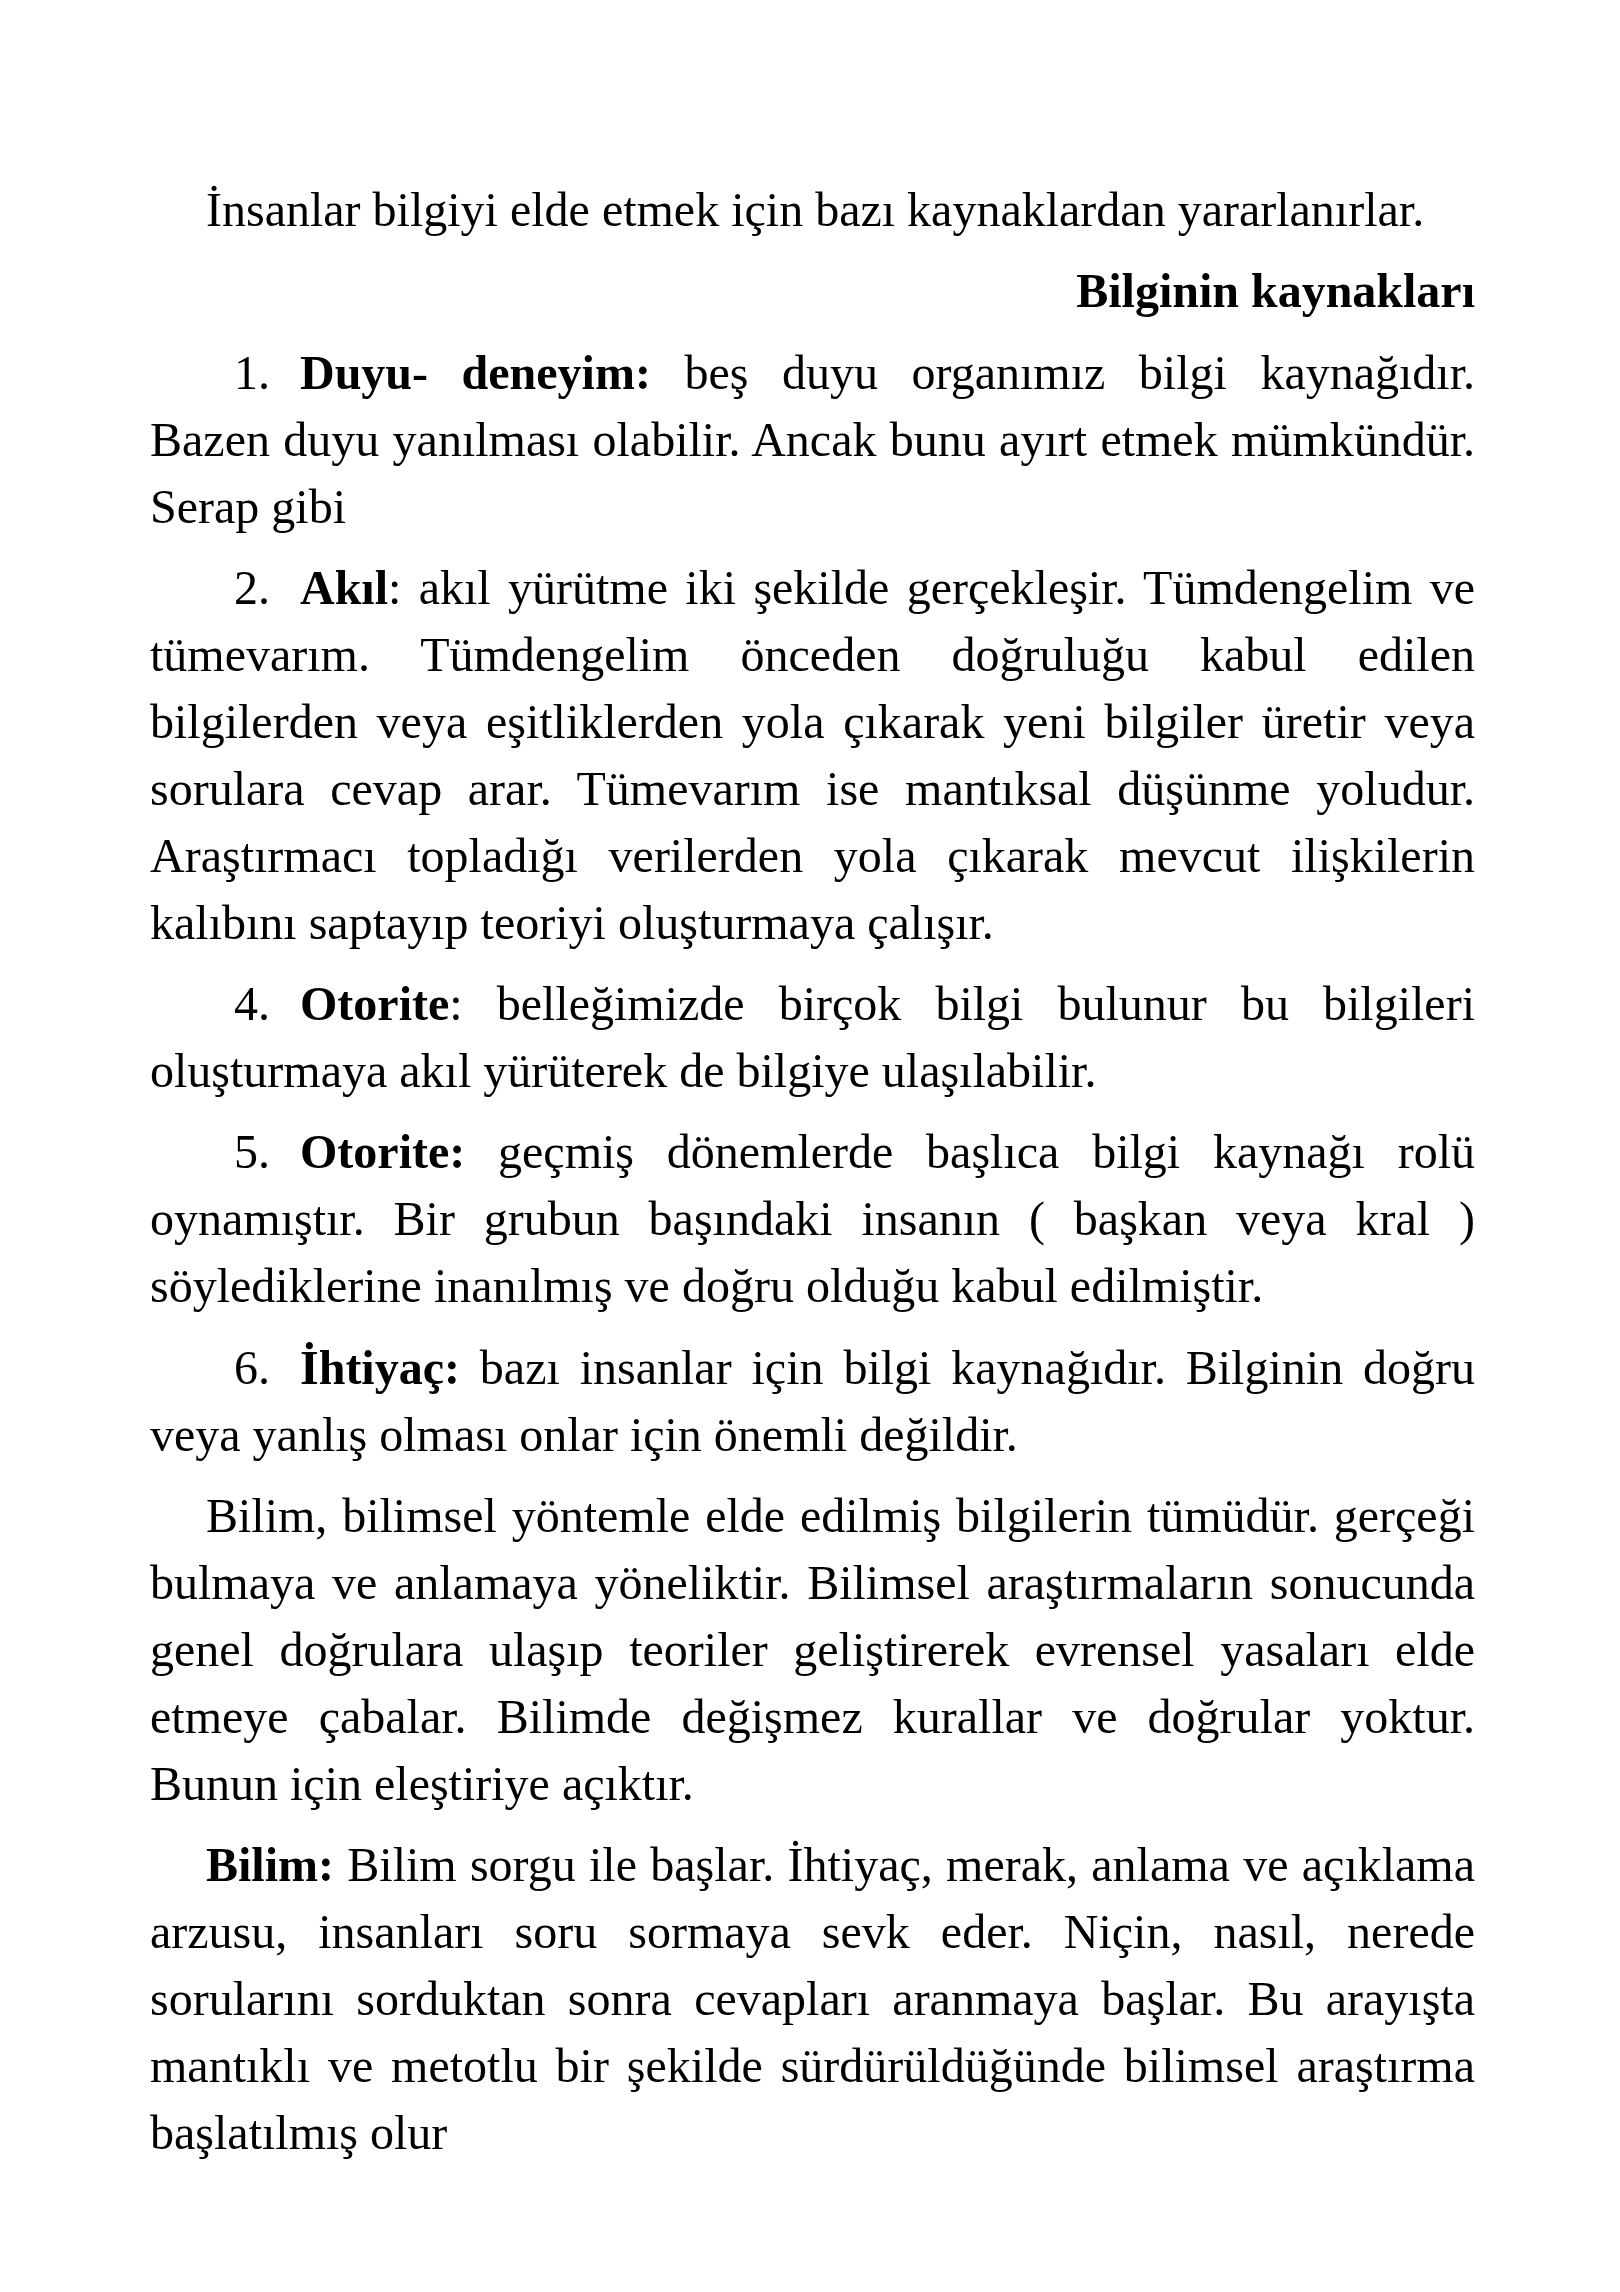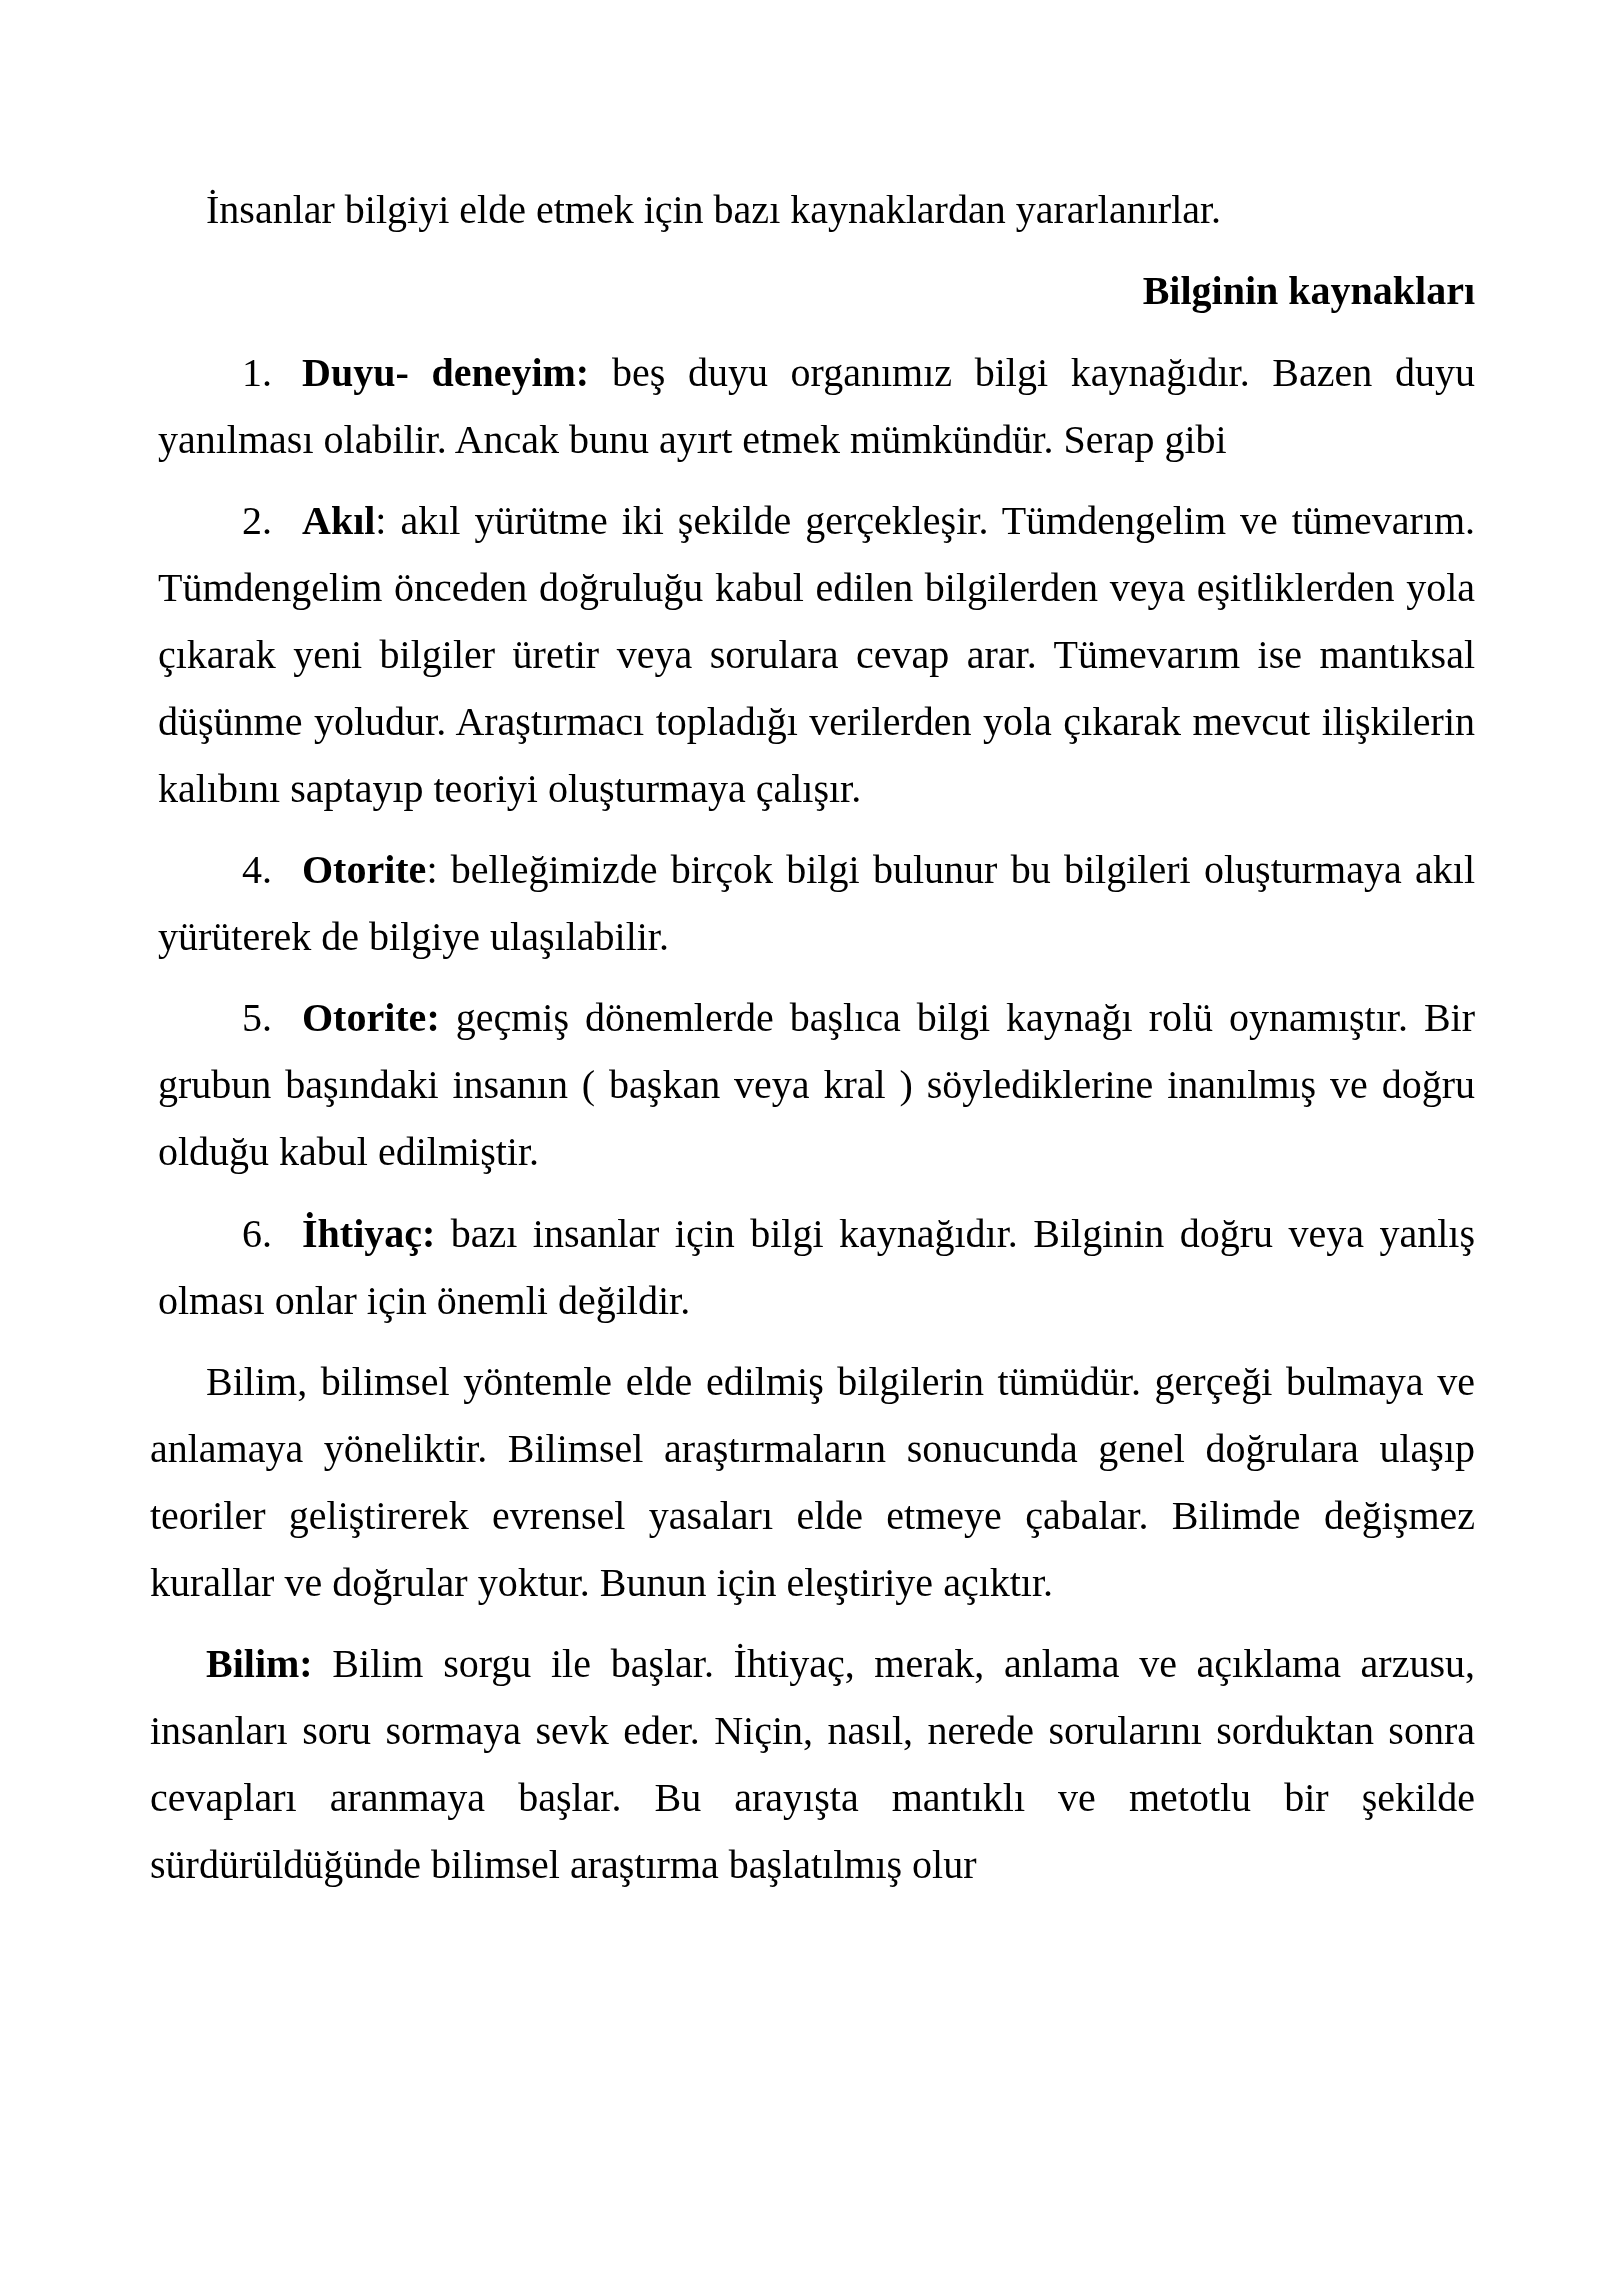--- a/index.html
+++ b/index.html
@@ -15,35 +15,34 @@
   }
   .page {
     position: absolute;
     left: 0;
     top: 0;
     width: 1620px;
     height: 2044px;
     background: #ffffff;
     color: #000000;
     font-family: "Liberation Serif", "DejaVu Serif", serif;
-    font-size: 40px;
+    font-size: 48px;
     line-height: 67px;
     box-sizing: border-box;
     padding: 176px 145px 0 150px;
   }
   .page p {
     margin: 0 0 14.3px 0;
     text-align: justify;
   }
   p.indent-normal {
     text-indent: 56px;
   }
   p.item {
     text-indent: 84px;
-    margin-left: 8px;
   }
   p.heading {
     text-indent: 56px;
     font-weight: bold;
     text-align: right;
   }
   .num {
     margin-right: 30px;
   }
   b { font-weight: bold; }

